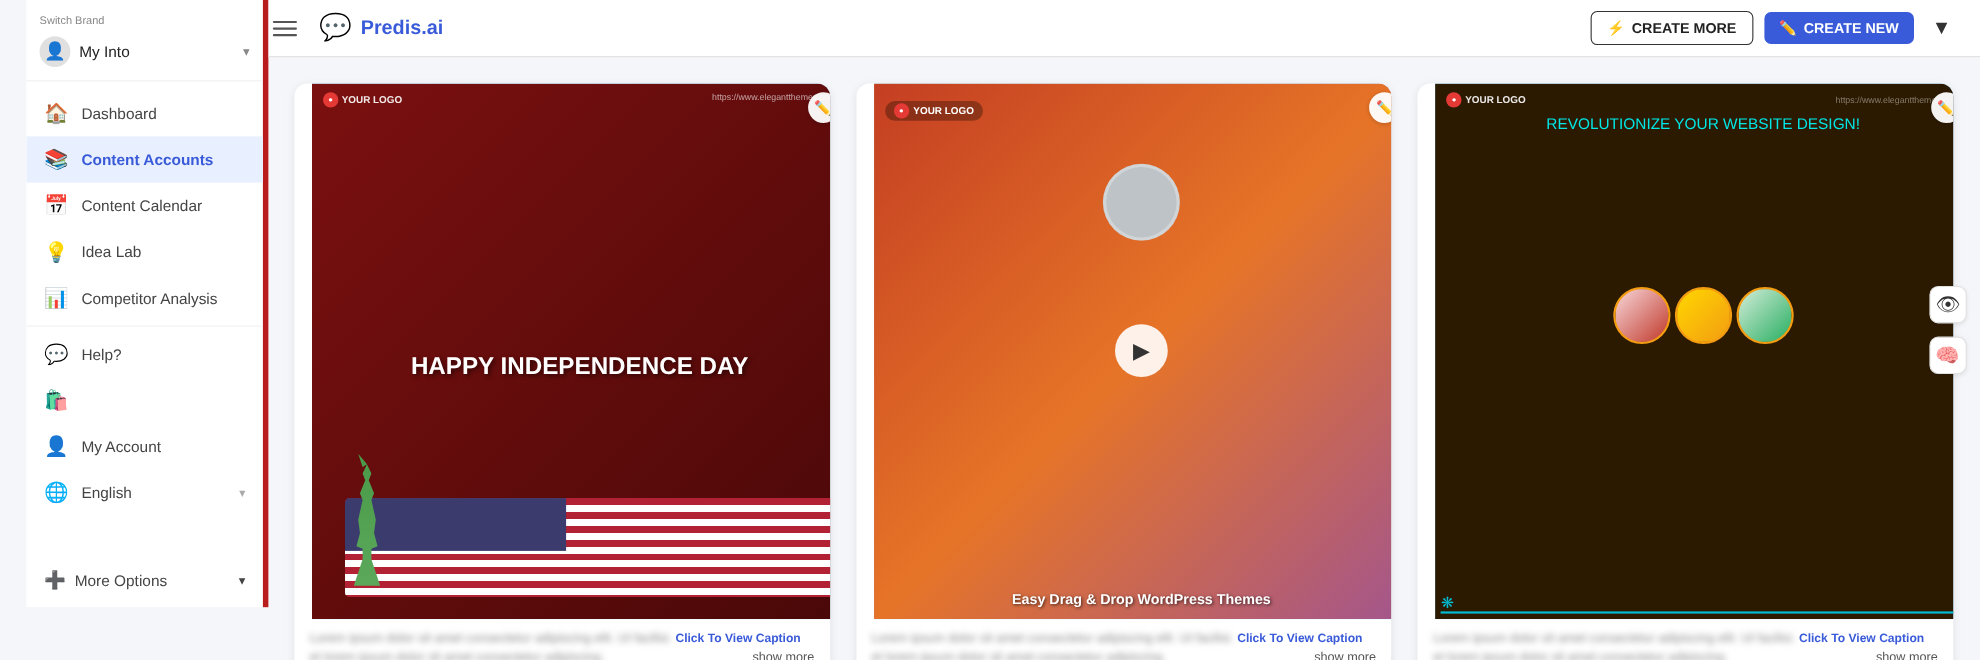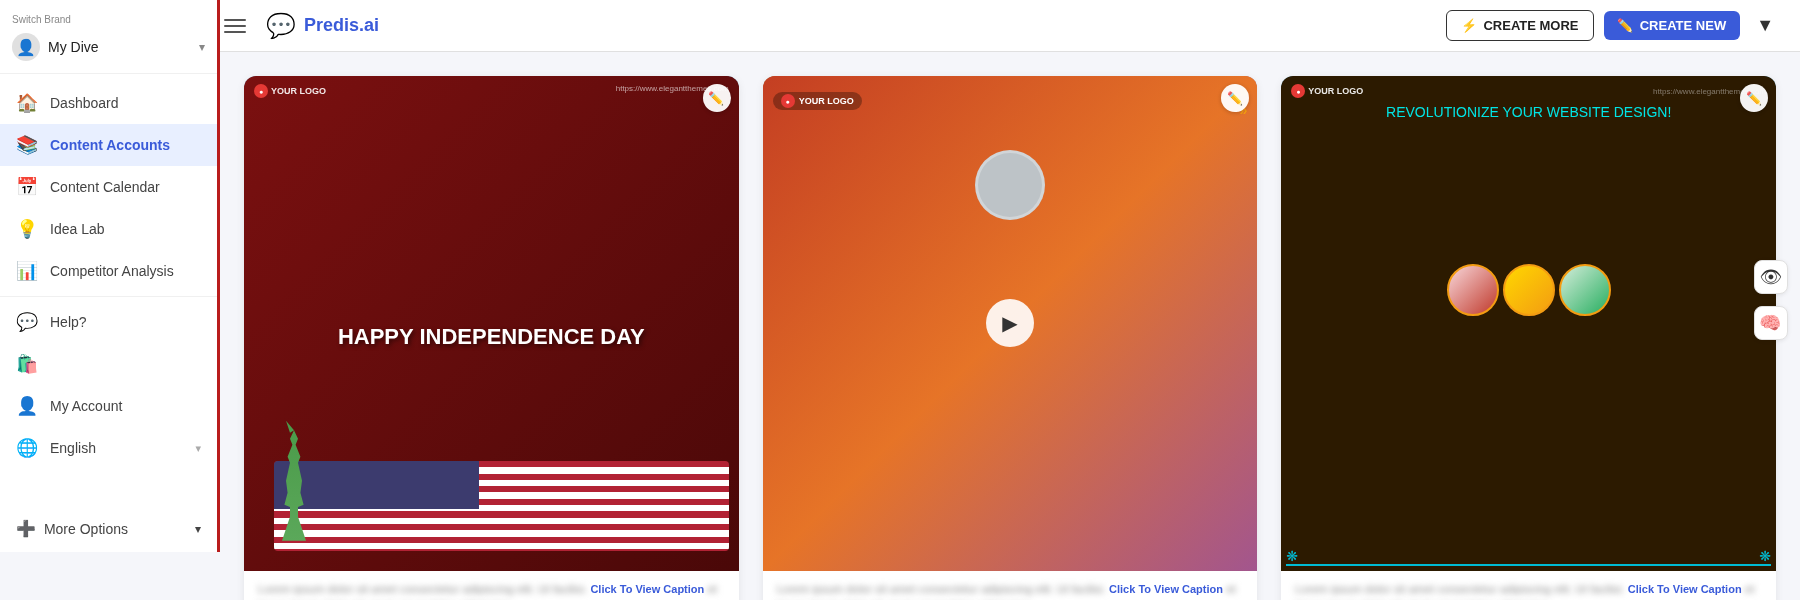--- a/index.html
+++ b/index.html
@@ -3,25 +3,26 @@
   <meta charset="utf-8">
   <style>
     * { box-sizing: border-box; margin: 0; padding: 0; }
     body { font-family: 'Segoe UI', Arial, sans-serif; background: #f5f6fa; display: flex; height: 600px; overflow: hidden; }
 
     
     .sidebar {
       width: 220px;
       min-width: 220px;
       background: #fff;
-      border-right: 3px solid #b91c1c;
+      border-right: 5px solid #b91c1c;
       display: flex;
       flex-direction: column;
       height: 552px;
       overflow-y: auto;
+      margin-left: 24px;
     }
     .sidebar-header {
       padding: 14px 12px 8px 12px;
       border-bottom: 1px solid #f0f0f0;
     }
     .switch-brand-label {
       font-size: 10px;
       color: #888;
       margin-bottom: 4px;
     }
@@ -125,20 +126,21 @@
       overflow: hidden;
       display: flex;
       flex-direction: column;
     }
     .card-image-wrap {
       position: relative;
       width: 100%;
       padding-top: 100%;
       background: #7dd3fc;
       overflow: hidden;
+      margin-left: 16px;
     }
     .card-image {
       position: absolute; top: 0; left: 0; right: 0; bottom: 0;
       display: flex; align-items: center; justify-content: center;
       overflow: hidden;
     }
     
     .card-img-1 {
       background: linear-gradient(135deg, #7b1010 0%, #4a0808 100%);
       flex-direction: column;
@@ -336,21 +338,21 @@
 
 <div style="display:flex; flex-direction:column; flex:1; min-width:0;">
 
 <div style="display:flex; height:600px; width:1800px; overflow:hidden;">
 
   <div class="sidebar">
     <div class="sidebar-header">
       <div class="switch-brand-label">Switch Brand</div>
       <div class="brand-selector">
         <div class="brand-avatar">👤</div>
-        <span class="brand-name">My Dive</span>
+        <span class="brand-name">My Into</span>
         <span class="brand-chevron">▾</span>
       </div>
     </div>
 
     <nav class="sidebar-nav">
       <div class="nav-item">
         <span class="nav-icon">🏠</span>
         <span>Dashboard</span>
       </div>
       <div class="nav-item active">
@@ -469,20 +471,21 @@
               <span class="your-logo-badge">
                 <span class="your-logo-circle">●</span>
                 <span style="font-size:9px;font-weight:700;">YOUR LOGO</span>
               </span>
               <div class="arrows-deco">
                 <span>»</span>
                 <span>»</span>
               </div>
             </div>
             <div class="play-btn">▶</div>
+            <div class="wp-card-text">Easy Drag &amp; Drop WordPress Themes</div>
           </div>
           <div class="card-edit-btn">✏️</div>
         </div>
         <div class="card-body">
           <div class="card-caption">
             <span class="caption-blur">Lorem ipsum dolor sit amet consectetur adipiscing elit. Ut facilisi.</span>
             <a class="click-caption-link">Click To View Caption</a>
             <span class="caption-blur"> et lorem ipsum dolor sit amet consectetur adipiscing.</span>
             <a class="show-more-link">show more</a>
           </div>

